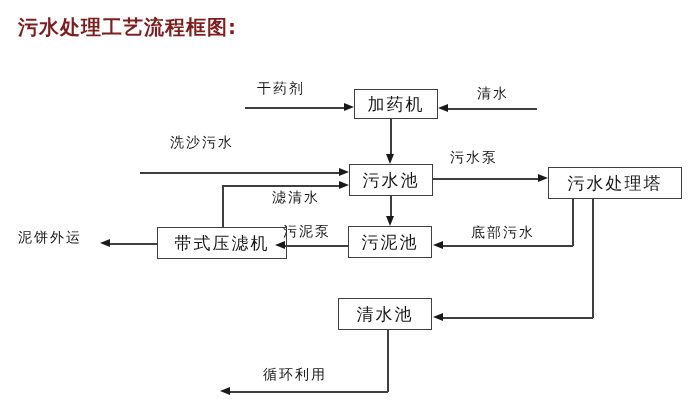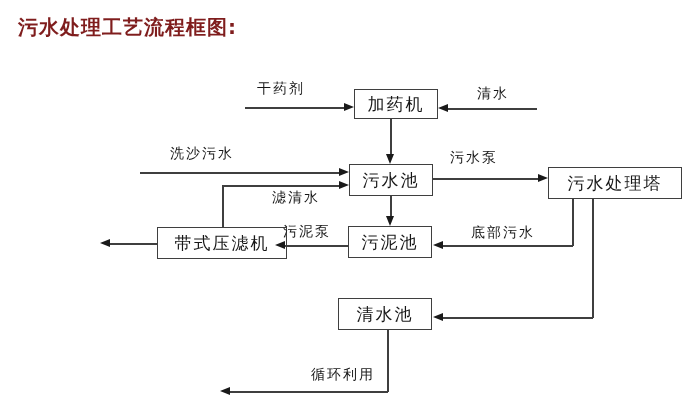--- a/index.html
+++ b/index.html
@@ -35,26 +35,27 @@
 
   <div class="node" style="left:354px;top:89px;width:84px;height:30px;">加药机</div>
   <div class="node" style="left:349px;top:164px;width:84px;height:32px;">污水池</div>
   <div class="node" style="left:548px;top:167px;width:134px;height:32px;">污水处理塔</div>
   <div class="node" style="left:157px;top:227px;width:130px;height:32px;">带式压滤机</div>
   <div class="node" style="left:348px;top:226px;width:84px;height:32px;">污泥池</div>
   <div class="node" style="left:338px;top:298px;width:94px;height:32px;">清水池</div>
 
   <div class="elabel" style="left:257px;top:80px;">干药剂</div>
   <div class="elabel" style="left:477px;top:85px;">清水</div>
-  <div class="elabel" style="left:170px;top:145px;">洗沙污水</div>
+  <div class="elabel" style="left:170px;top:134px;">洗沙污水</div>
   <div class="elabel" style="left:450px;top:149px;">污水泵</div>
   <div class="elabel" style="left:272px;top:189px;">滤清水</div>
   <div class="elabel" style="left:471px;top:224px;">底部污水</div>
   <div class="elabel" style="left:283px;top:223px;">污泥泵</div>
-  <div class="elabel" style="left:263px;top:366px;margin-left:48px;">循环利用</div>
+  <div class="elabel" style="left:18px;top:229px;">泥饼外运</div>
+  <div class="elabel" style="left:263px;top:366px;">循环利用</div>
 
   <div class="hline" style="left:245px;top:107px;width:101px;"></div>
   <div class="arr arr-r" style="left:344px;top:103px;"></div>
 
   <div class="hline" style="left:446px;top:108px;width:91px;"></div>
   <div class="arr arr-l" style="left:438px;top:104px;"></div>
 
   <div class="vline" style="left:390px;top:119px;width:1.5px;height:37px;"></div>
   <div class="arr arr-d" style="left:386px;top:154px;"></div>
 

